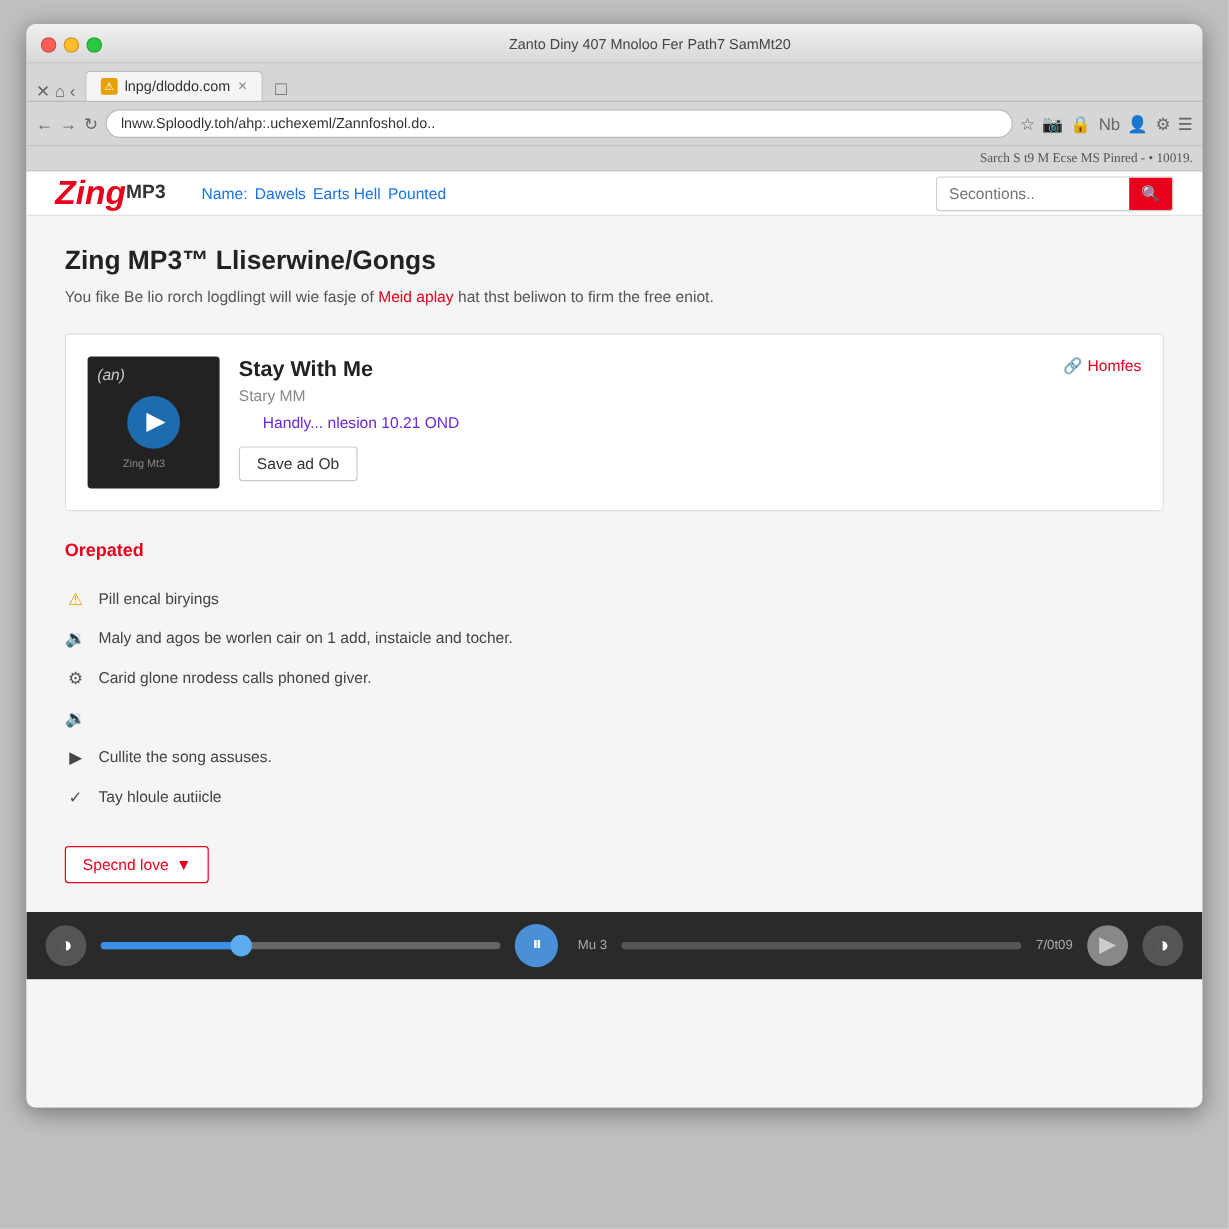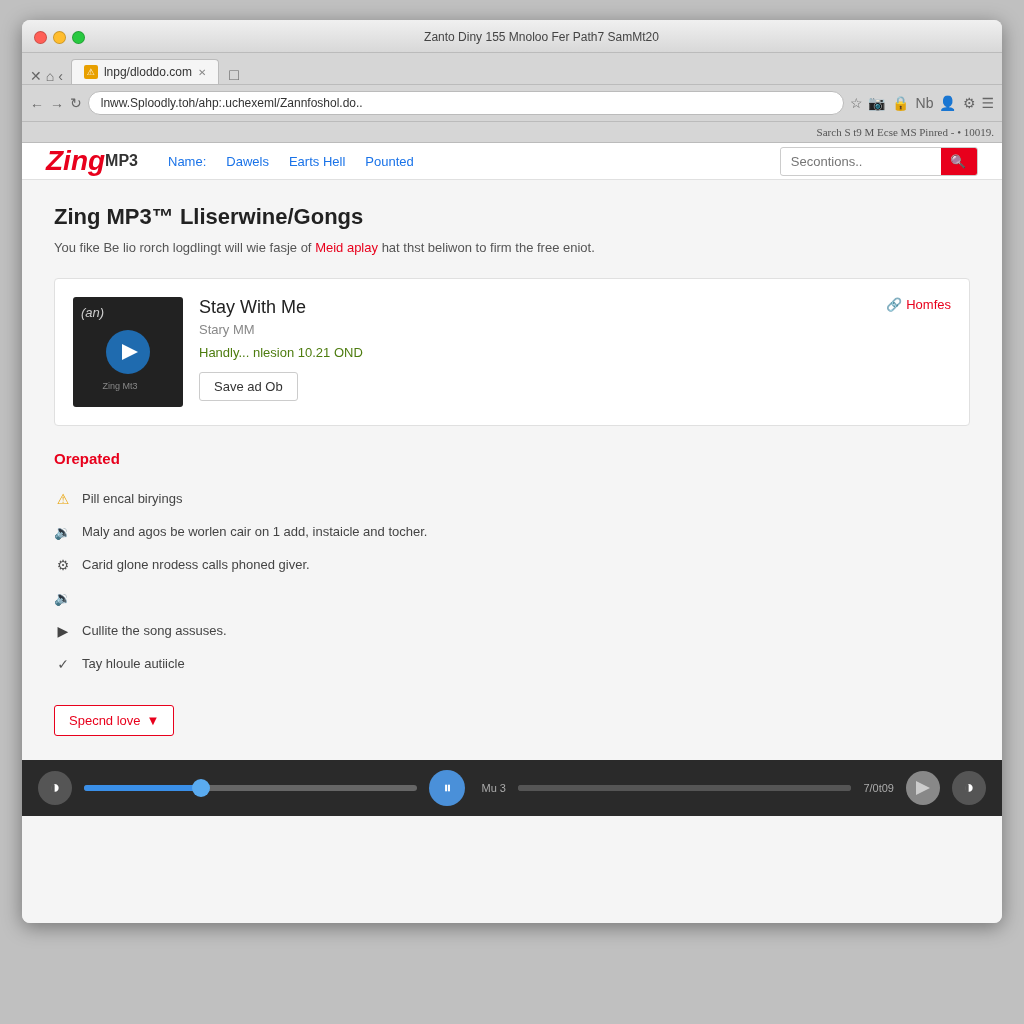--- a/index.html
+++ b/index.html
@@ -111,21 +111,21 @@
       background: white;
       padding: 2px 24px;
       display: flex;
       align-items: center;
       gap: 30px;
       border-bottom: 1px solid #e0e0e0;
     }
     .logo-container { display: flex; align-items: center; }
     .logo-zing { color: #e8001c; font-size: 28px; font-weight: 900; font-style: italic; }
     .logo-mp3 { color: #333; font-size: 16px; font-weight: 700; }
-    .site-nav { display: flex; gap: 20px; }
+    .site-nav { display: flex; gap: 6px; }
     .nav-link { color: #1a73e8; text-decoration: none; font-size: 13px; }
     .search-box {
       margin-left: auto;
       display: flex;
       align-items: center;
       border: 1px solid #ccc;
       border-radius: 3px;
       overflow: hidden;
     }
     .search-input {
@@ -211,23 +211,23 @@
     }
     .thumb-text {
       position: absolute;
       top: 8px;
       left: 8px;
       font-size: 11px;
       color: #ccc;
       font-style: italic;
     }
     .song-info { flex: 1; }
-    .song-title { font-size: 18px; font-weight: 400; color: #222; margin-bottom: 4px; }
+    .song-title { font-size: 18px; font-weight: 700; color: #222; margin-bottom: 4px; }
     .song-artist { font-size: 13px; color: #888; margin-bottom: 8px; }
-    .song-quality { color: #4d7c0f; font-size: 13px; margin-bottom: 12px; }
+    .song-quality { color: #6d28d9; font-size: 13px; margin-bottom: 12px; margin-left: 20px; }
     .save-btn {
       background: white;
       border: 1px solid #ccc;
       border-radius: 3px;
       padding: 6px 14px;
       font-size: 13px;
       color: #333;
       cursor: pointer;
     }
     .homfes-link {
@@ -354,21 +354,21 @@
 <body>
 
 <div class="browser-window">
 
   <div class="title-bar">
     <div class="traffic-lights">
       <div class="tl tl-red"></div>
       <div class="tl tl-yellow"></div>
       <div class="tl tl-green"></div>
     </div>
-    <div class="title-text">Zanto Diny 155 Mnoloo Fer Path7 SamMt20</div>
+    <div class="title-text">Zanto Diny 407 Mnoloo Fer Path7 SamMt20</div>
   </div>
 
   <div class="tab-bar">
     <div class="nav-icons">
       <span class="nav-icon">✕</span>
       <span class="nav-icon">⌂</span>
       <span class="nav-icon">‹</span>
     </div>
     <div class="tab">
       <div class="tab-favicon" style="background:#e8a000;border-radius:2px;width:14px;height:14px;display:inline-flex;align-items:center;justify-content:center;font-size:9px;color:white;">⚠</div>

